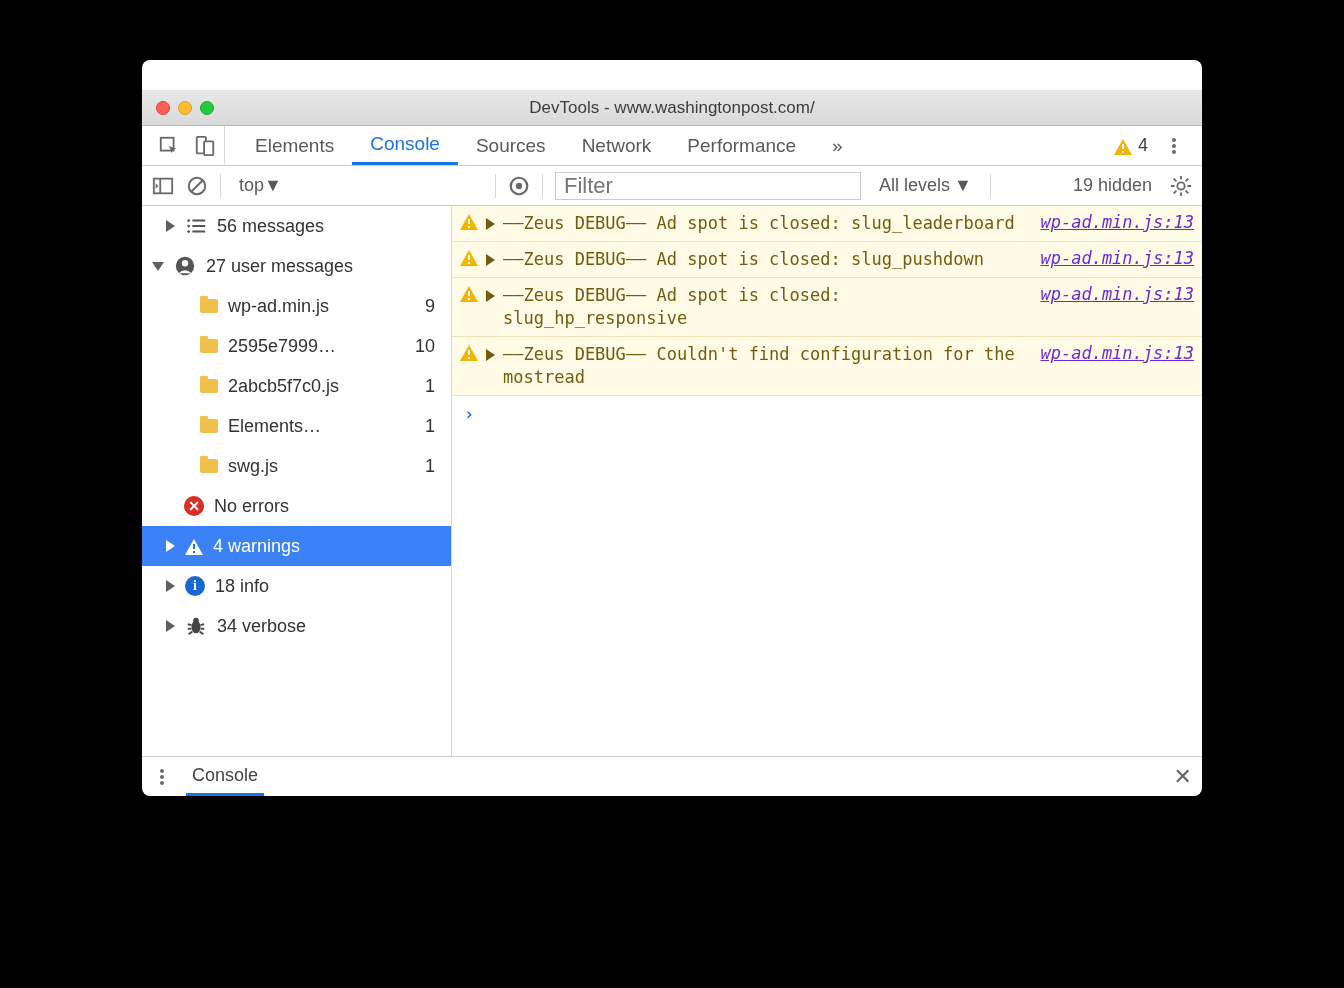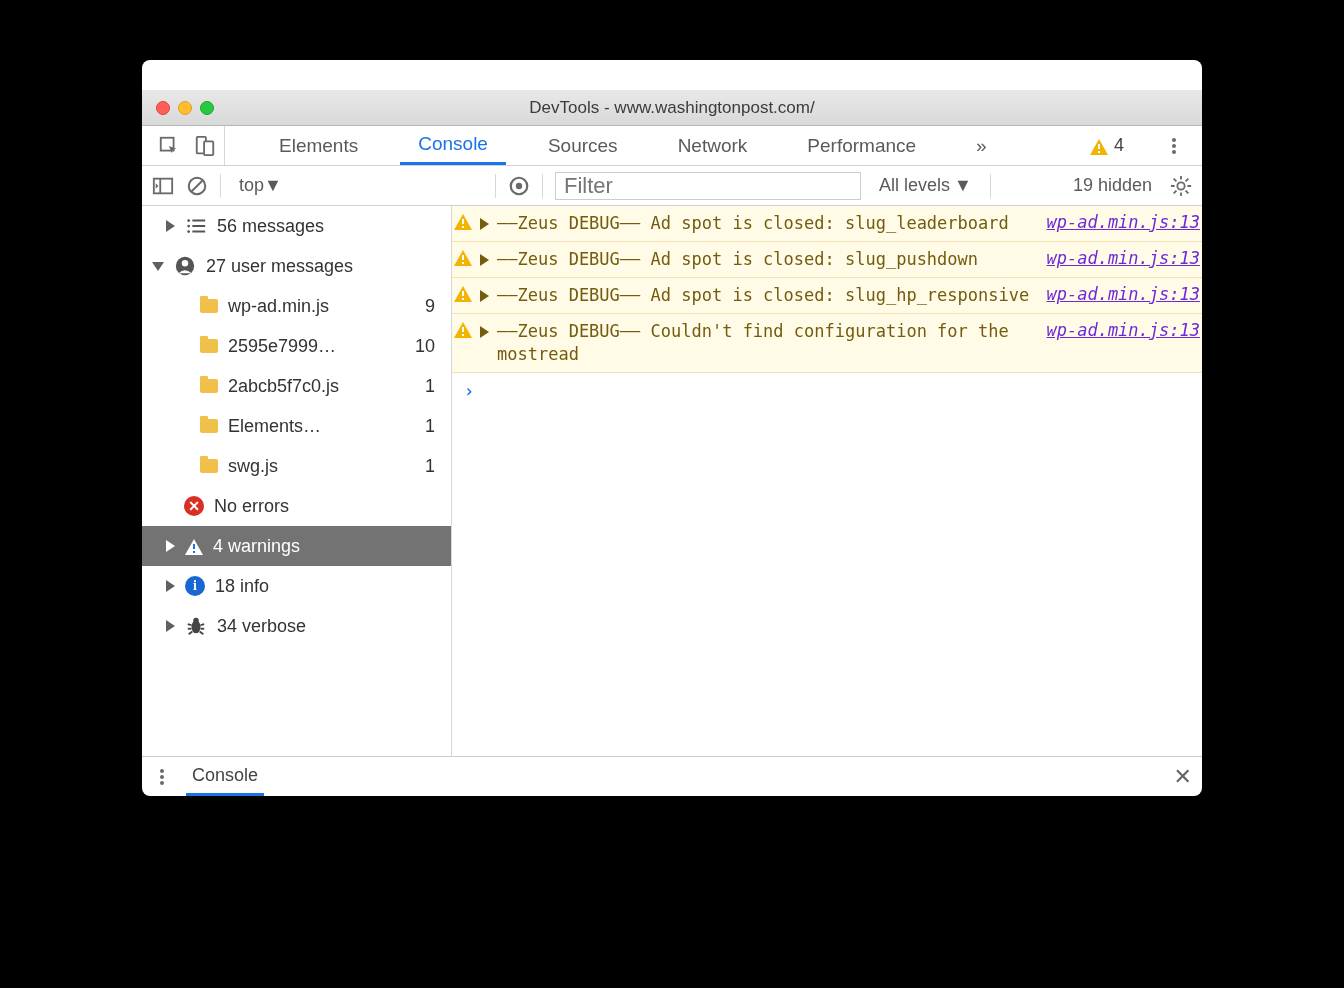--- a/index.html
+++ b/index.html
@@ -42,21 +42,20 @@
   .title-text { margin: 0 auto; font-size: 17px; color: #3c3c3c; }
 
   .tabs-row {
     height: 40px;
     border-bottom: 1px solid #d0d0d0;
     display: flex;
     align-items: stretch;
     padding: 0 8px;
     font-size: 19px;
     color: #5a5a5a;
-    gap: 24px;
   }
   .tabs-left-icons {
     display: flex; align-items: center; gap: 14px; padding: 0 8px;
     border-right: 1px solid #d8d8d8;
     margin-right: 12px;
   }
   .tab {
     padding: 0 18px;
     display: flex;
     align-items: center;
@@ -115,39 +114,39 @@
     align-items: center;
     height: 40px;
     padding: 0 8px 0 8px;
     gap: 10px;
     cursor: pointer;
   }
   .side-row.l1 { padding-left: 24px; }
   .side-row.l2 { padding-left: 10px; }
   .side-row.l3 { padding-left: 58px; text-align: center; }
   .side-row.l2b { padding-left: 42px; }
-  .side-row.selected { background: #737373; color: #fff; }
+  .side-row.selected { background: #3b82f6; color: #fff; }
   .side-row .count { margin-left: auto; padding-right: 8px; }
   .tri { width: 0; height: 0; display:inline-block; }
   .tri.right { border-top: 6px solid transparent; border-bottom: 6px solid transparent; border-left: 9px solid #606060; }
   .tri.down { border-left: 6px solid transparent; border-right: 6px solid transparent; border-top: 9px solid #606060; }
   .tri.right.white { border-left-color: #fff; }
   .folder-icon {
     width: 18px; height: 14px; background: #f0c04a; border-radius: 2px; position: relative;
   }
   .folder-icon::before{
     content:""; position:absolute; top:-3px; left:0; width:8px; height:4px; background:#f0c04a; border-radius:1px 1px 0 0;
   }
 
   .console-pane { flex: 1; overflow: auto; font-family: Menlo, Consolas, monospace; font-size: 17px; }
   .log {
     display: flex;
     border-bottom: 1px solid #f1e5b8;
     background: #fffbe6;
-    padding: 6px 2px;
+    padding: 6px 8px;
     align-items: flex-start;
     gap: 8px;
     color: #735c0f;
   }
   .log .msg { flex: 1; line-height: 1.35; }
   .log .src { text-decoration: underline; color: #6d28d9; white-space: nowrap; font-style: italic; }
   .log .tri { margin-top: 6px; }
   .log .tri.right { border-left-color: #735c0f; }
   .prompt { padding: 8px 12px; color: #1a73e8; font-weight: bold; font-family: Menlo, monospace; }
 

